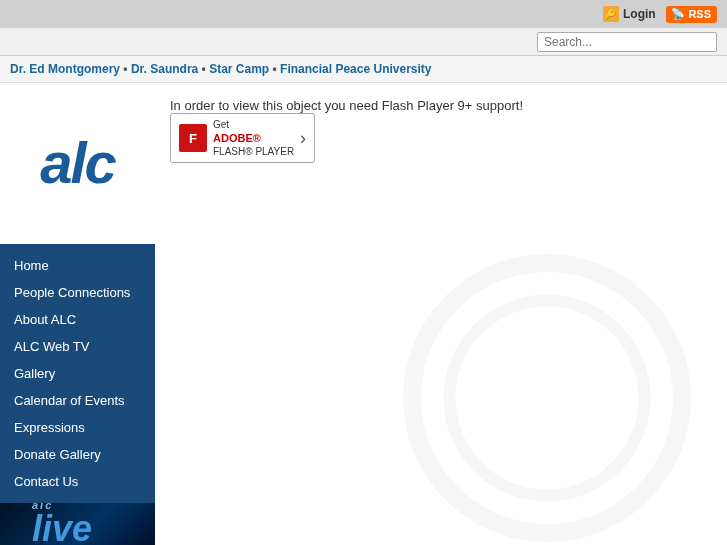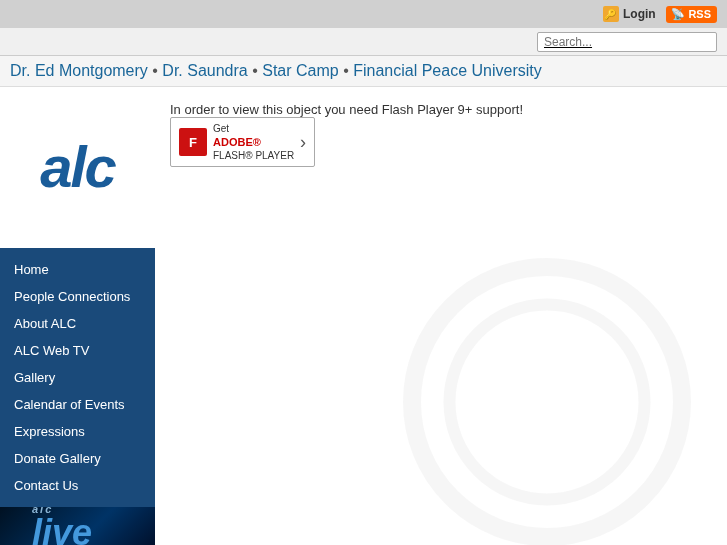--- a/index.html
+++ b/index.html
@@ -55,40 +55,40 @@
 
     
     #search-bar {
       background: #f0f0f0;
       height: 28px;
       display: flex;
       align-items: center;
       justify-content: flex-end;
       padding: 0 10px;
       border-bottom: 1px solid #ccc;
-      text-decoration: underline;
     }
     #search-input {
       width: 180px;
       height: 20px;
       border: 1px solid #aaa;
       padding: 0 6px;
       font-size: 12px;
       color: #999;
       background: white;
       border-radius: 2px;
     }
 
     
     #breadcrumb {
       background: #f5f5f5;
       padding: 6px 10px;
-      font-size: 16px;
+      font-size: 12px;
       color: #1a6699;
       border-bottom: 1px solid #ddd;
+      font-weight: bold;
     }
     #breadcrumb a {
       color: #1a6699;
       text-decoration: none;
     }
     #breadcrumb span { color: #555; }
 
     
     #main-layout {
       display: flex;

